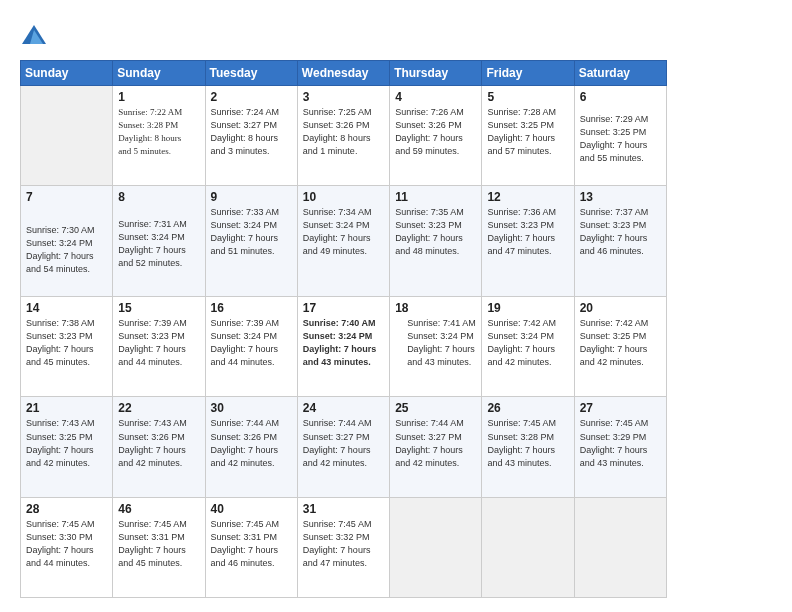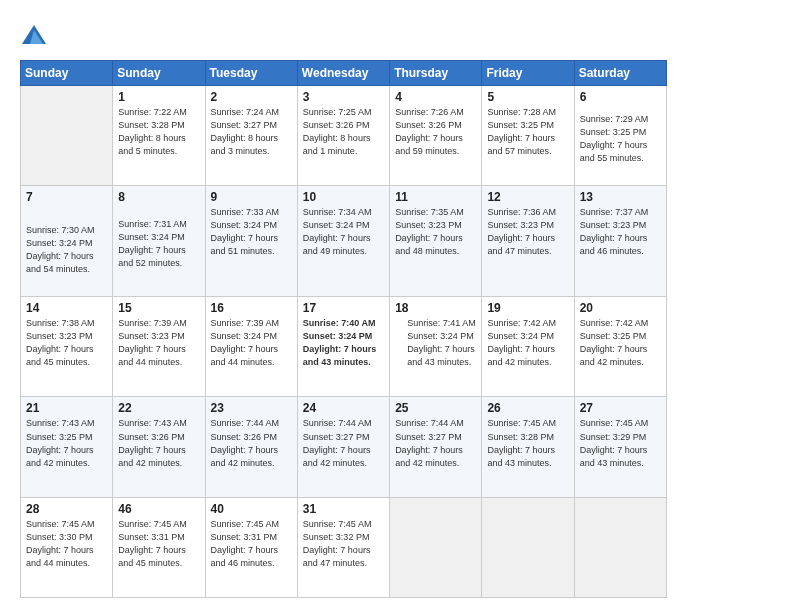--- a/index.html
+++ b/index.html
@@ -143,21 +143,21 @@
           <th>Thursday</th>
           <th>Friday</th>
           <th>Saturday</th>
         </tr>
     </thead>
     <tbody id="calendar-body">
     <tr>
           <td class="empty"></td>
           <td>
             <span class="day-number">1</span>
-            <div class="day-info" style="white-space: pre-line;">Sunrise: 7:22 AM
+            <div class="day-info" style="white-space: pre-line; font-family: Liberation Serif, serif;">Sunrise: 7:22 AM
 Sunset: 3:28 PM
 Daylight: 8 hours
 and 5 minutes.</div>
           </td>
           <td>
             <span class="day-number">2</span>
             <div class="day-info" style="white-space: pre-line;">Sunrise: 7:24 AM
 Sunset: 3:27 PM
 Daylight: 8 hours
 and 3 minutes.</div>
@@ -302,21 +302,21 @@
 and 42 minutes.</div>
           </td>
           <td>
             <span class="day-number">22</span>
             <div class="day-info" style="white-space: pre-line;">Sunrise: 7:43 AM
 Sunset: 3:26 PM
 Daylight: 7 hours
 and 42 minutes.</div>
           </td>
           <td>
-            <span class="day-number">23</span>
+            <span class="day-number">30</span>
             <div class="day-info" style="white-space: pre-line;">Sunrise: 7:44 AM
 Sunset: 3:26 PM
 Daylight: 7 hours
 and 42 minutes.</div>
           </td>
           <td>
             <span class="day-number">24</span>
             <div class="day-info" style="white-space: pre-line;">Sunrise: 7:44 AM
 Sunset: 3:27 PM
 Daylight: 7 hours

